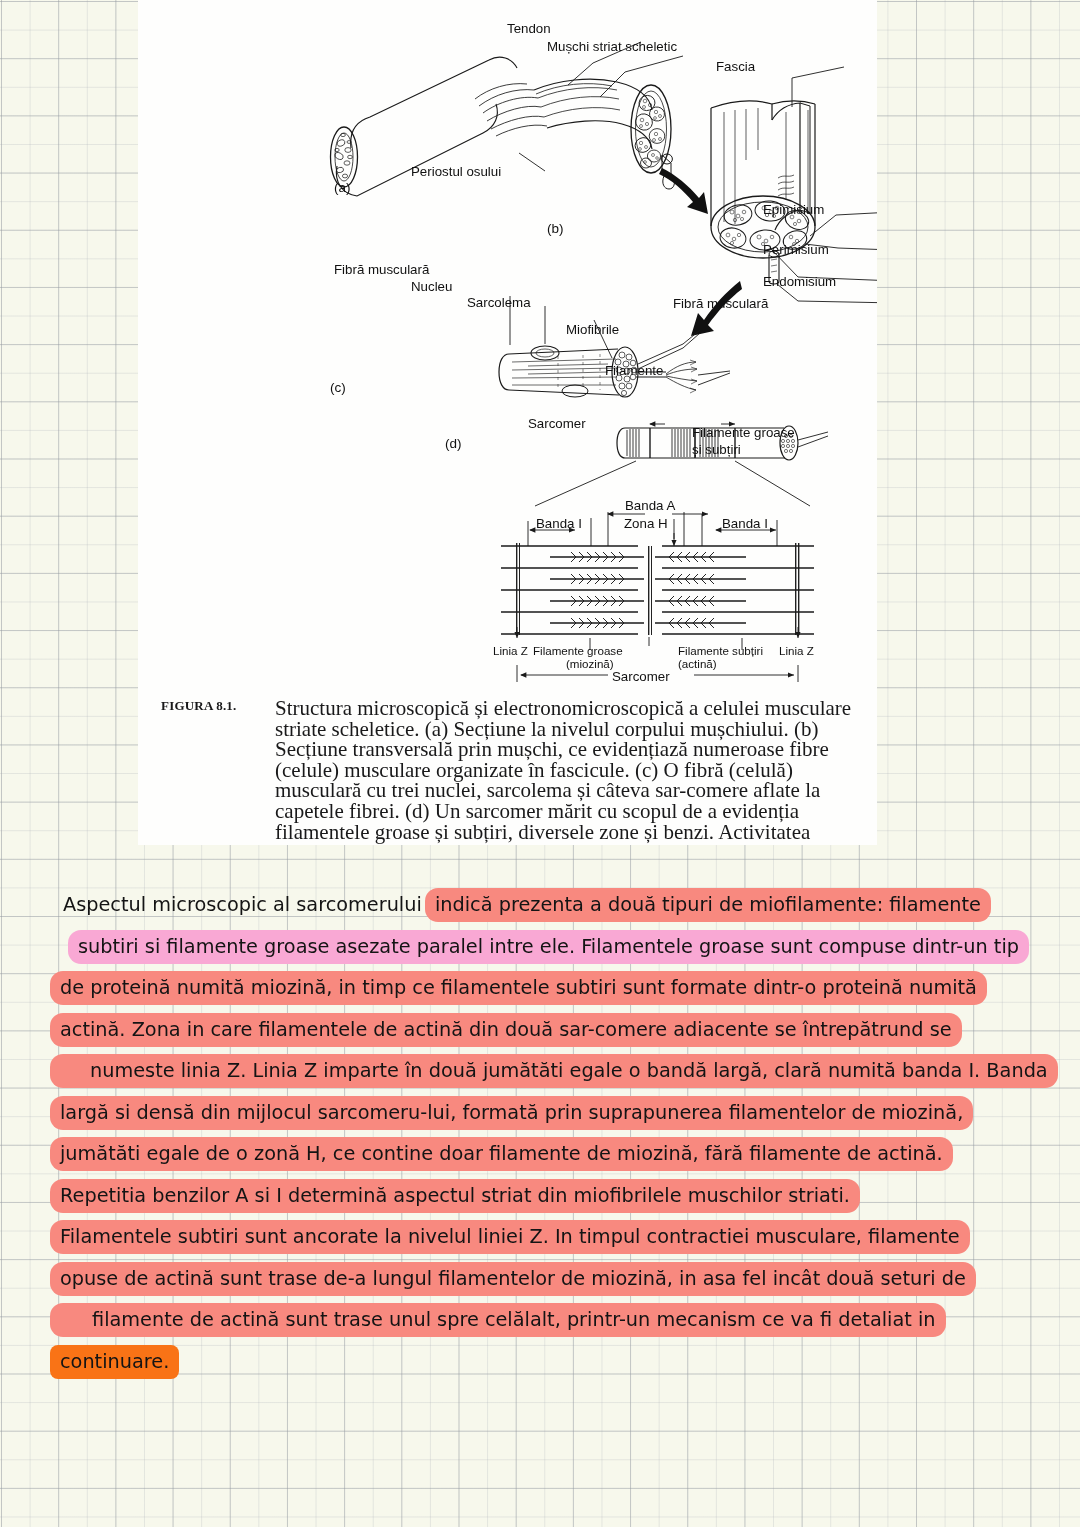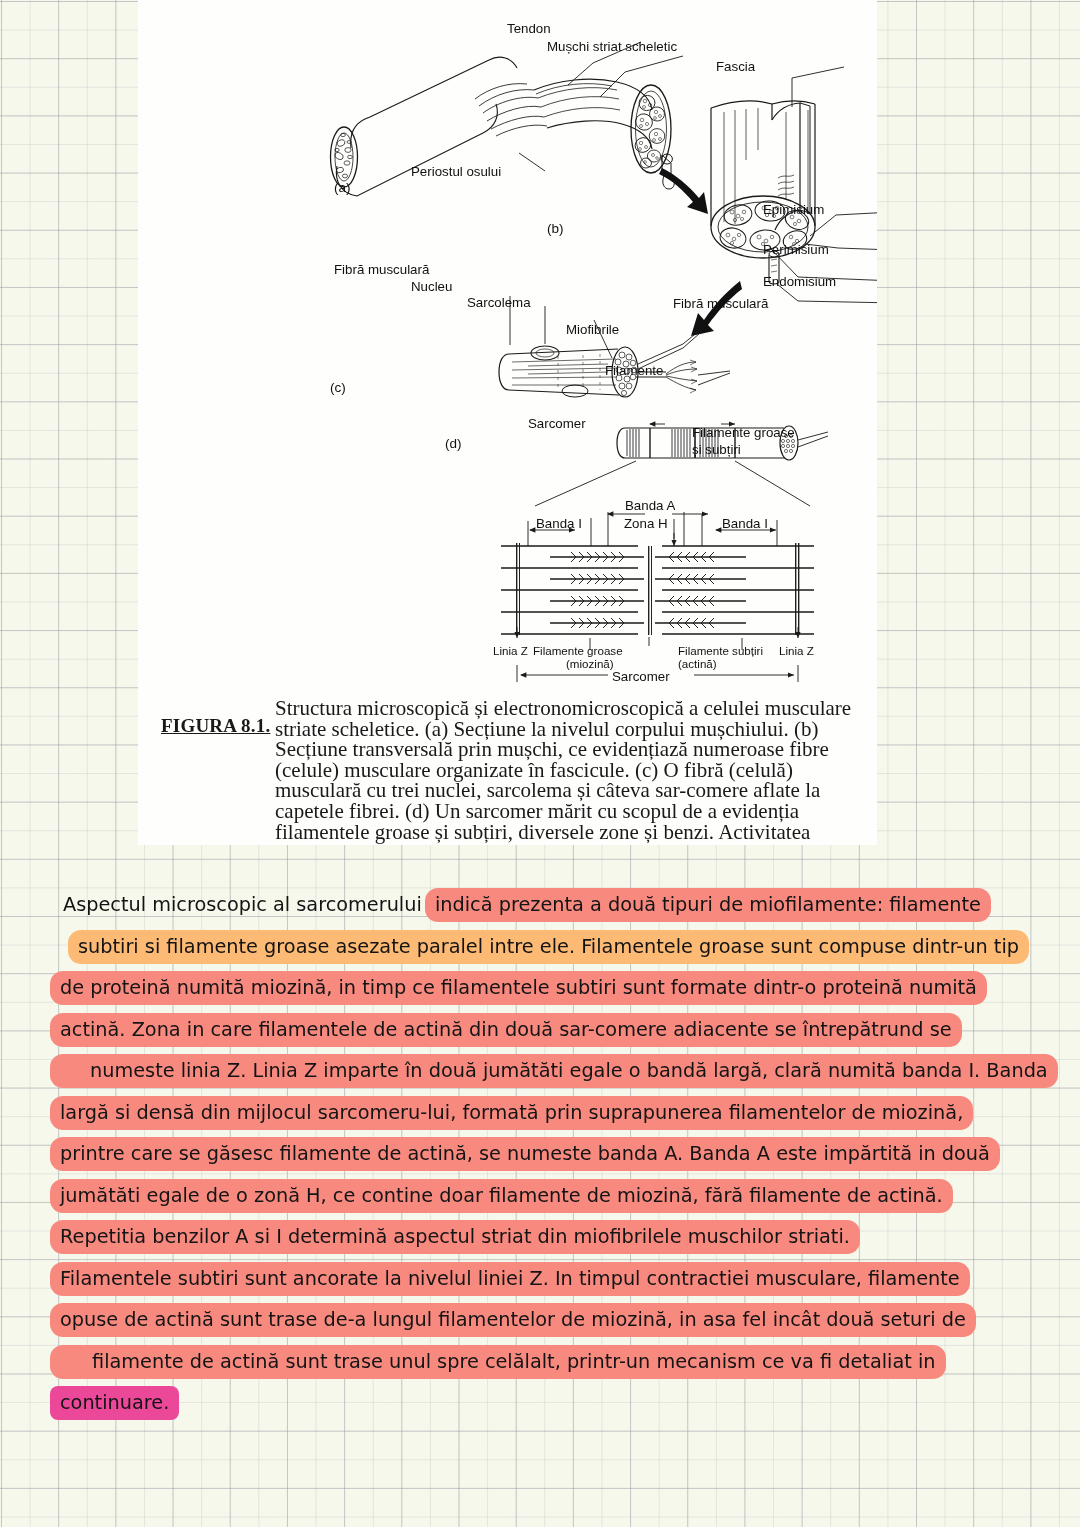--- a/index.html
+++ b/index.html
@@ -49,26 +49,25 @@
     position: absolute;
     left: 23px;
     top: 698px;
     width: 700px;
     font-family: "Liberation Serif", serif;
     color: #19191a;
   }
   #caption-label {
     position: absolute;
     left: 0px;
-    top: 17px;
+    top: 0;
     font-weight: bold;
-    font-size: 19px;
+    font-size: 13px;
     letter-spacing: 0.2px;
     white-space: nowrap;
-    text-decoration: underline;
   }
   #caption-text {
     position: absolute;
     left: 114px;
     top: 0px;
     width: 583px;
     font-size: 21px;
     line-height: 20.6px;
     text-align: left;
   }
@@ -600,25 +599,24 @@
   </div>
 
   <div id="caption-block">
     <span id="caption-label">FIGURA 8.1.</span>
     <span id="caption-text">Structura microscopică și electronomicroscopică a celulei musculare striate scheletice. (a) Secțiune la nivelul corpului mușchiului. (b) Secțiune transversală prin mușchi, ce evidențiază numeroase fibre (celule) musculare organizate în fascicule. (c) O fibră (celulă) musculară cu trei nuclei, sarcolema și câteva sar-comere aflate la capetele fibrei. (d) Un sarcomer mărit cu scopul de a evidenția filamentele groase și subțiri, diversele zone și benzi. Activitatea musculară are loc în sarcomere.</span>
   </div>
 </div>
 
 <div id="notes">
     <div class="note-line"><span class="txt"><span class="plain">Aspectul microscopic al sarcomerului </span><span class="hl" style="background: rgb(248, 137, 127);">indică prezenta a două tipuri de miofilamente: filamente</span></span></div>
-    <div class="note-line indent-left"><span class="txt"><span class="hl" style="background: #fdba74; margin-left: 15px;">subtiri si filamente groase asezate paralel intre ele. Filamentele groase sunt compuse dintr-un tip</span></span></div>
+    <div class="note-line indent-left"><span class="txt"><span class="hl" style="background: #f9a8d4; margin-left: 15px;">subtiri si filamente groase asezate paralel intre ele. Filamentele groase sunt compuse dintr-un tip</span></span></div>
     <div class="note-line indent-left"><span class="txt"><span class="hl" style="background: rgb(248, 137, 127);">de proteină numită miozină, in timp ce filamentele subtiri sunt formate dintr-o proteină numită</span></span></div>
     <div class="note-line indent-left"><span class="txt"><span class="hl" style="background: rgb(248, 137, 127);">actină. Zona in care filamentele de actină din două sar-comere adiacente se întrepătrund se</span></span></div>
     <div class="note-line indent-left"><span class="txt"><span class="hl" style="background: rgb(248, 137, 127); padding-left: 40px;">numeste linia Z. Linia Z imparte în două jumătăti egale o bandă largă, clară numită banda I. Banda</span></span></div>
     <div class="note-line indent-left"><span class="txt"><span class="hl" style="background: rgb(248, 137, 127);">largă si densă din mijlocul sarcomeru-lui, formată prin suprapunerea filamentelor de miozină,</span></span></div>
-    <div class="note-line indent-left"><span class="txt"><span class="hl" style="background: rgb(248, 137, 127);">printre care se găsesc filamente de actină, se numeste banda A. Banda A este impărtită in două</span></span></div>
     <div class="note-line indent-left"><span class="txt"><span class="hl" style="background: rgb(248, 137, 127);">jumătăti egale de o zonă H, ce contine doar filamente de miozină, fără filamente de actină.</span></span></div>
     <div class="note-line indent-left"><span class="txt"><span class="hl" style="background: rgb(248, 137, 127);">Repetitia benzilor A si I determină aspectul striat din miofibrilele muschilor striati.</span></span></div>
     <div class="note-line indent-left"><span class="txt"><span class="hl" style="background: rgb(248, 137, 127);">Filamentele subtiri sunt ancorate la nivelul liniei Z. In timpul contractiei musculare, filamente</span></span></div>
     <div class="note-line indent-left"><span class="txt"><span class="hl" style="background: rgb(248, 137, 127);">opuse de actină sunt trase de-a lungul filamentelor de miozină, in asa fel incât două seturi de</span></span></div>
     <div class="note-line indent-left"><span class="txt"><span class="hl" style="background: rgb(248, 137, 127); padding-left: 42px;">filamente de actină sunt trase unul spre celălalt, printr-un mecanism ce va fi detaliat in</span></span></div>
-    <div class="note-line indent-left"><span class="txt"><span class="hl" style="background: #ec4899; border-radius: 8px;">continuare.</span></span></div>
+    <div class="note-line indent-left"><span class="txt"><span class="hl" style="background: #f97316; border-radius: 8px;">continuare.</span></span></div>
   </div>
 
 </body></html>

